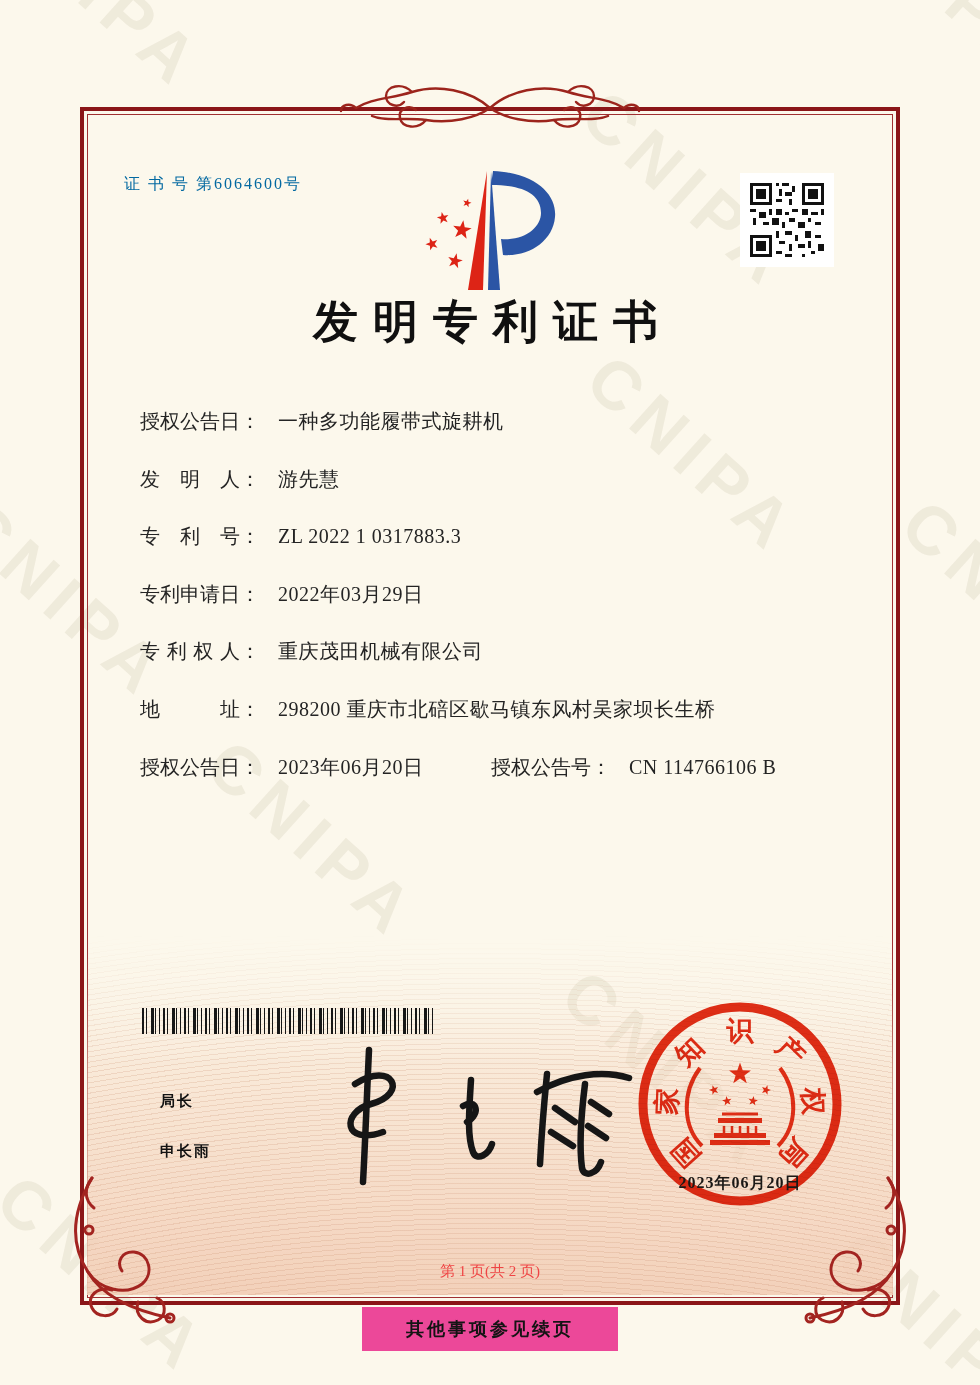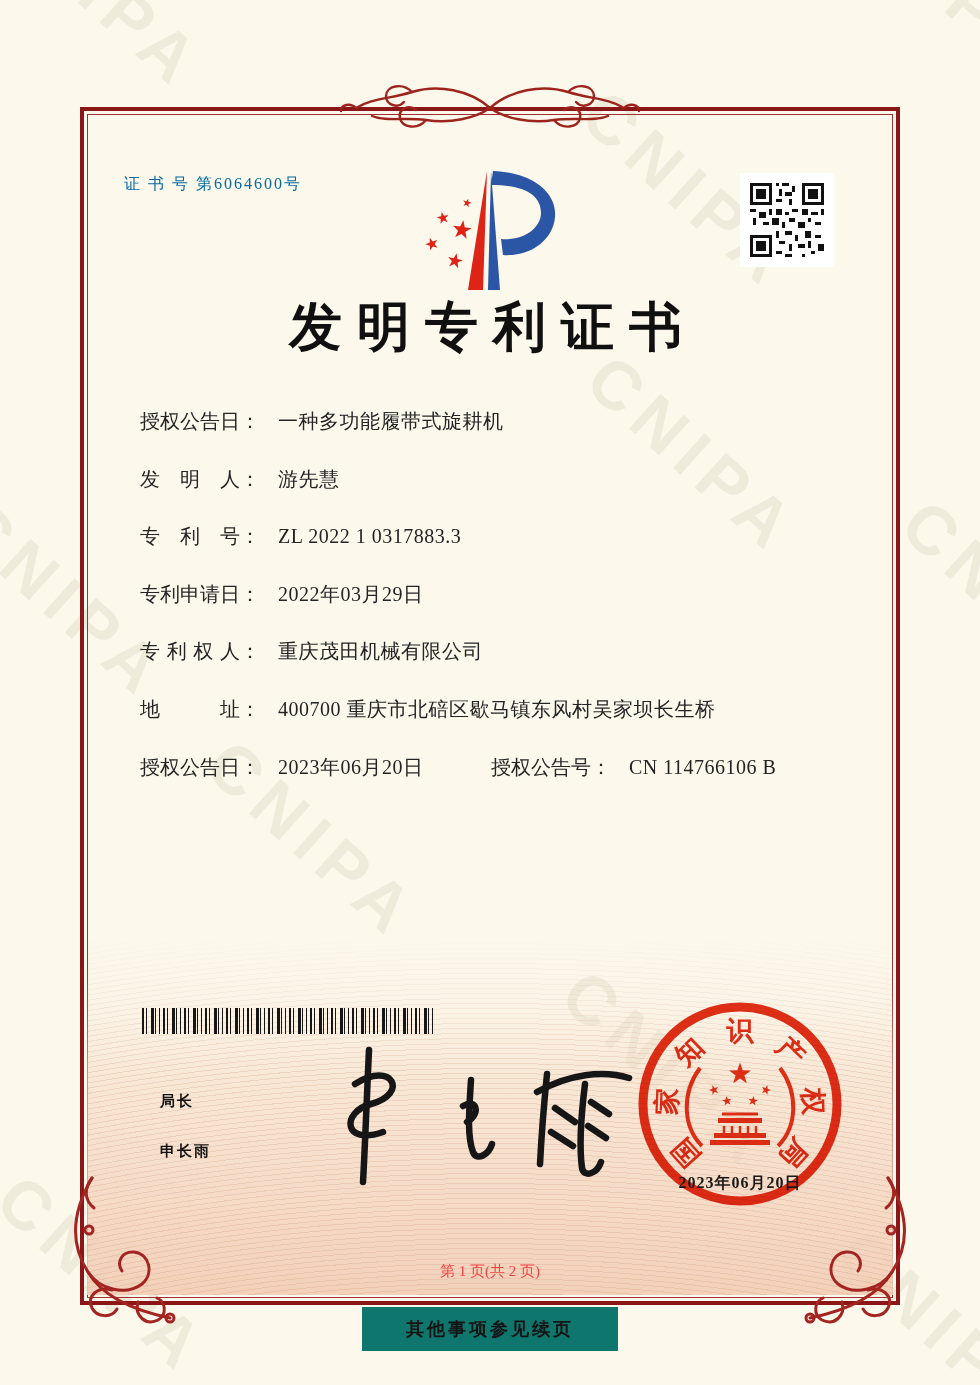--- a/index.html
+++ b/index.html
@@ -27,42 +27,42 @@
       repeating-radial-gradient(1600px 1000px at 50% 290%,
         rgba(198,134,102,0.20) 0 1.6px, rgba(0,0,0,0) 1.6px 8px),
       linear-gradient(180deg, rgba(247,224,205,0) 0%,
         rgba(246,219,197,0.55) 40%, rgba(242,206,183,0.95) 100%);
     -webkit-mask-image:linear-gradient(180deg,transparent 0,#000 130px);
             mask-image:linear-gradient(180deg,transparent 0,#000 130px);
   }
   .ornament{position:absolute;z-index:2;}
   .content{position:absolute;z-index:3;}
   .cert-no{left:124px;top:174px;font-size:16px;letter-spacing:2px;color:#0369a1;}
-  .title{left:0;right:0;top:292px;text-align:center;font-size:53px;font-weight:bold;
+  .title{left:0;right:0;top:292px;text-align:center;font-size:45px;font-weight:bold;
     letter-spacing:15px;padding-left:6px;color:#101010;}
   .row{left:140px;width:760px;font-size:20px;color:#242424;white-space:nowrap;}
   .flabel{display:inline-block;width:100px;text-align:justify;text-align-last:justify;
     vertical-align:bottom;color:#242424;}
   .colon{display:inline-block;width:26px;}
   .fval{letter-spacing:0.5px;margin-left:12px;}
   .pair2{position:absolute;left:351px;top:0;}
   .paras{left:138px;top:806px;width:726px;font-size:18px;line-height:30px;
     text-align:justify;color:#1f1f1f;}
   .paras p{margin:0;text-indent:2em;}
   .barcode{left:142px;top:1008px;width:292px;height:26px;
     background:repeating-linear-gradient(90deg,
       #161616 0 2px,transparent 2px 4px,
       #161616 4px 5px,transparent 5px 9px,
       #161616 9px 12px,transparent 12px 13px,
       #161616 13px 14px,transparent 14px 17px,
       #161616 17px 18px,transparent 18px 21px);}
   .officer{left:160px;font-size:15px;font-weight:bold;color:#131313;
     font-family:"Liberation Sans","DejaVu Sans",sans-serif;letter-spacing:2px;}
   .pageinfo{left:0;right:0;top:1262px;text-align:center;font-size:15px;color:#ef4444;}
-  .contbox{left:362px;top:1307px;width:256px;height:44px;background:#0f766e;
+  .contbox{left:362px;top:1307px;width:256px;height:44px;background:#ec4899;
     text-align:center;line-height:44px;font-size:18px;font-weight:600;
     letter-spacing:3px;color:#141414;z-index:4;}
   .sealwrap{left:634px;top:998px;width:212px;height:212px;mix-blend-mode:multiply;}
 </style>
 </head>
 <body>
 
 <div id="page">
 
   <span class="wm" style="left:-30px;top:-50px">CNIPA</span>
@@ -208,21 +208,21 @@
   <div class="content row" style="top:523px">
     <span class="flabel">专利号</span><span class="colon">：</span><span class="fval">ZL 2022 1 0317883.3</span>
   </div>
   <div class="content row" style="top:581px">
     <span class="flabel">专利申请日</span><span class="colon">：</span><span class="fval">2022年03月29日</span>
   </div>
   <div class="content row" style="top:638px">
     <span class="flabel">专利权人</span><span class="colon">：</span><span class="fval">重庆茂田机械有限公司</span>
   </div>
   <div class="content row" style="top:696px">
-    <span class="flabel">地址</span><span class="colon">：</span><span class="fval">400700 重庆市北碚区歇马镇东风村吴家坝长生桥</span>
+    <span class="flabel">地址</span><span class="colon">：</span><span class="fval">298200 重庆市北碚区歇马镇东风村吴家坝长生桥</span>
   </div>
   <div class="content row" style="top:754px">
     <span class="flabel">授权公告日</span><span class="colon">：</span><span class="fval">2023年06月20日</span>
     <span class="pair2">
       <span class="flabel">授权公告号</span><span class="colon">：</span><span class="fval">CN 114766106 B</span>
     </span>
   </div>
 
 
   <div class="content barcode"></div>

